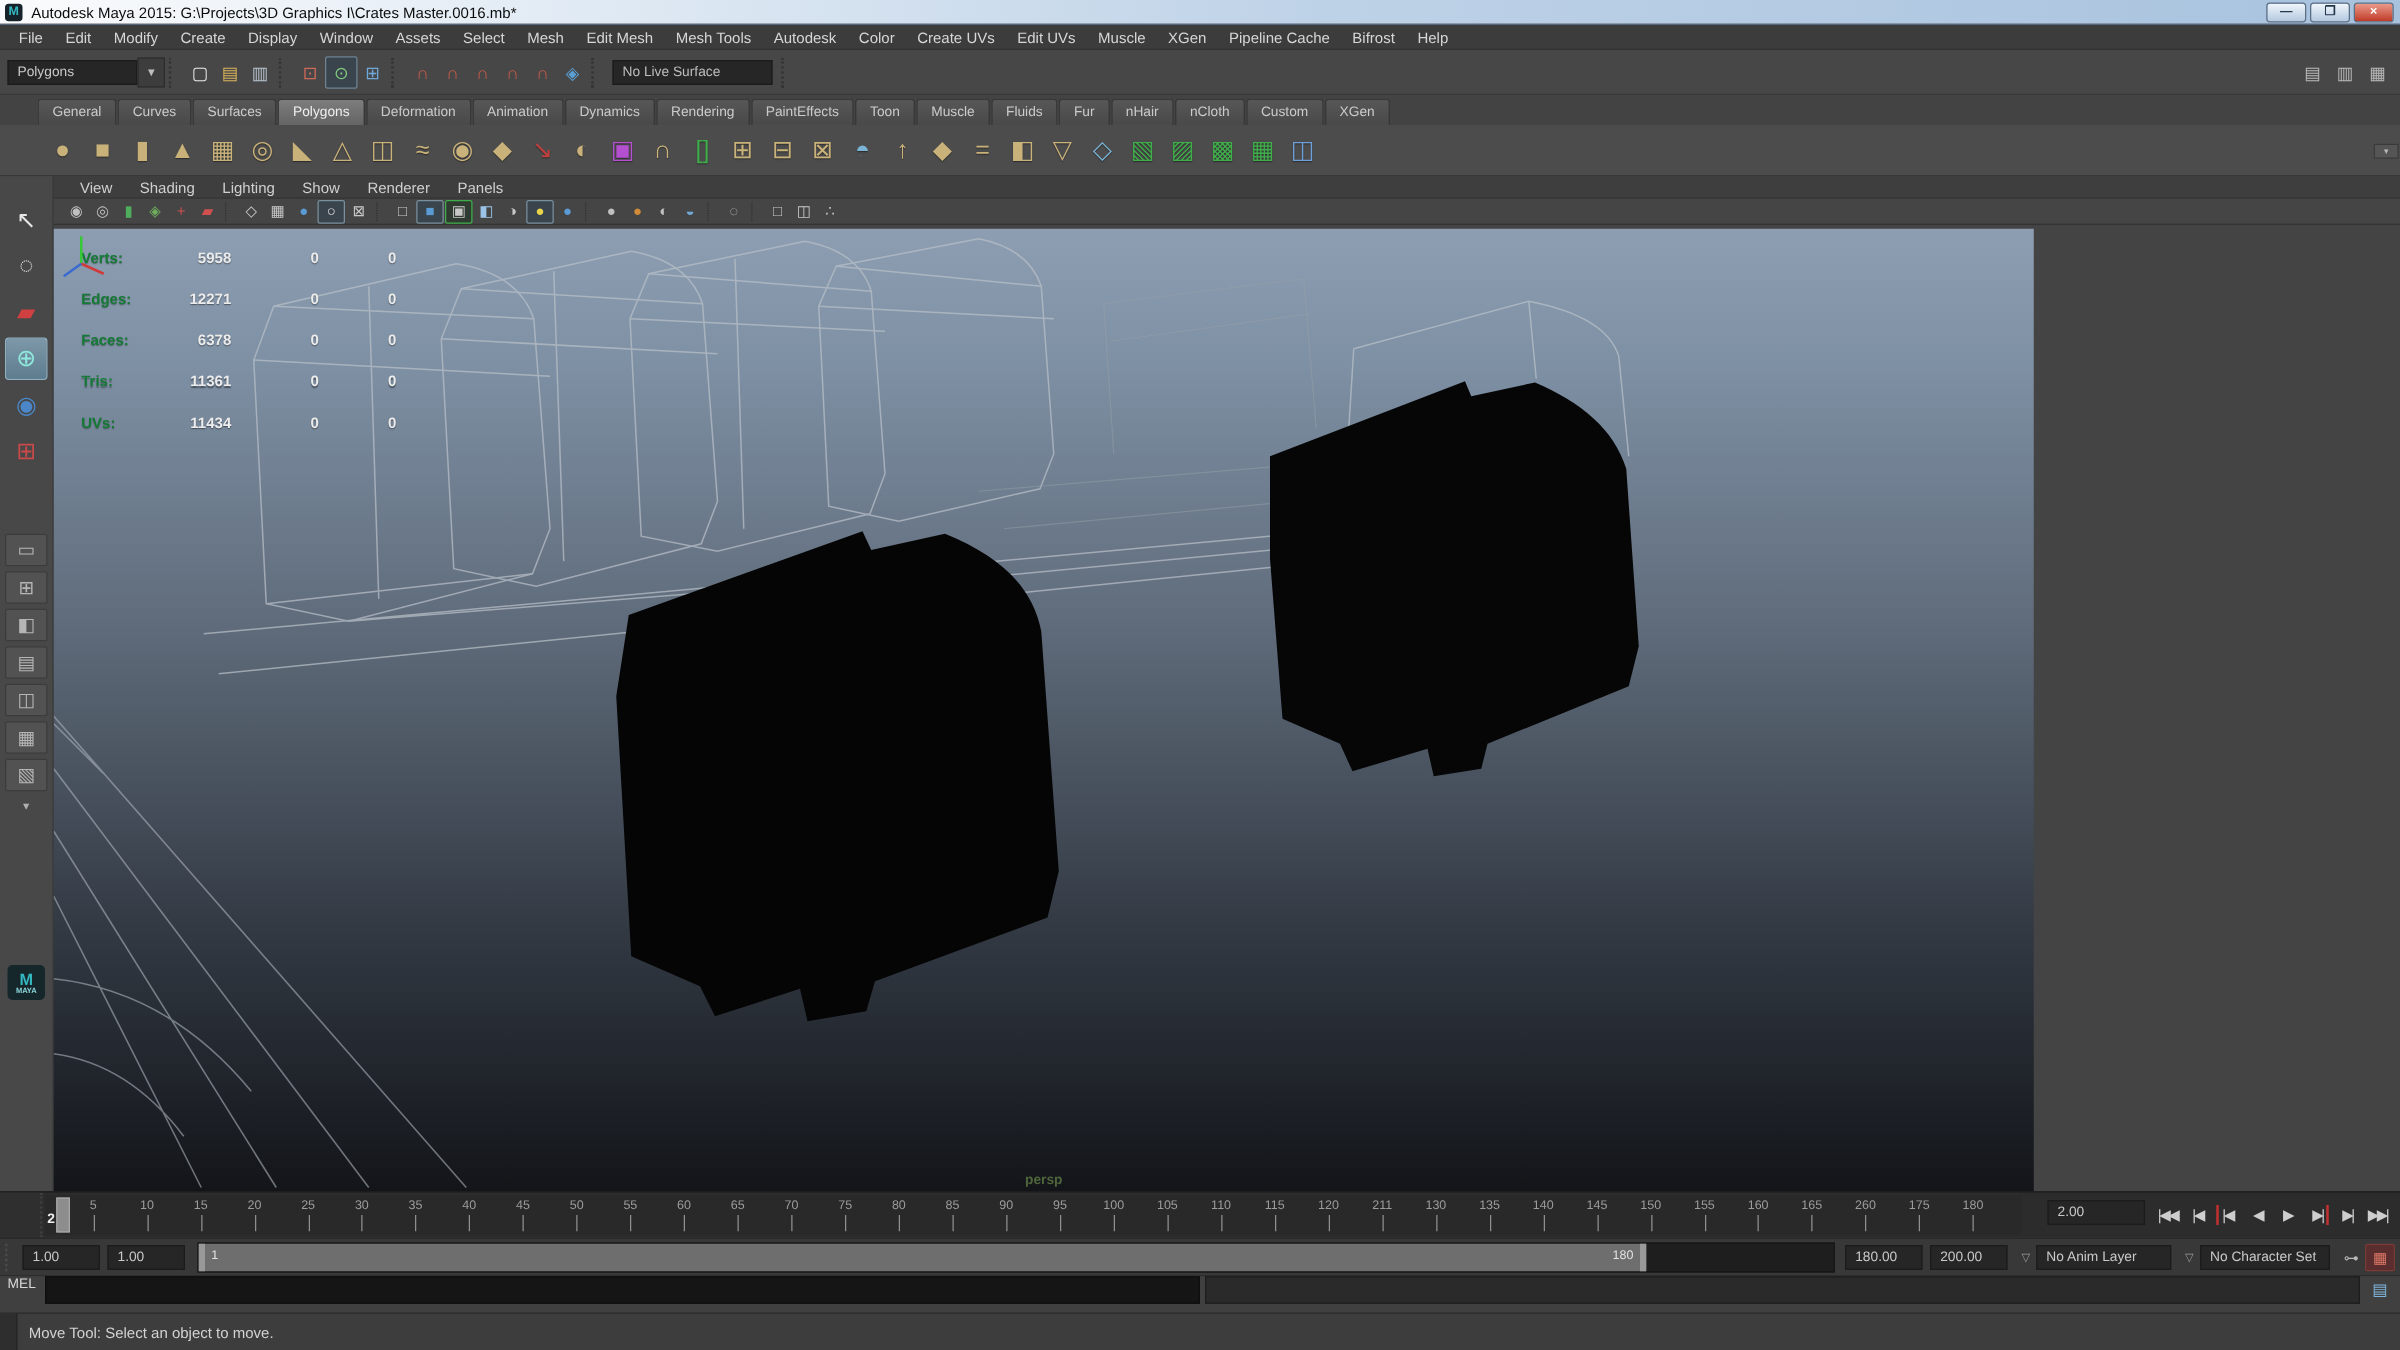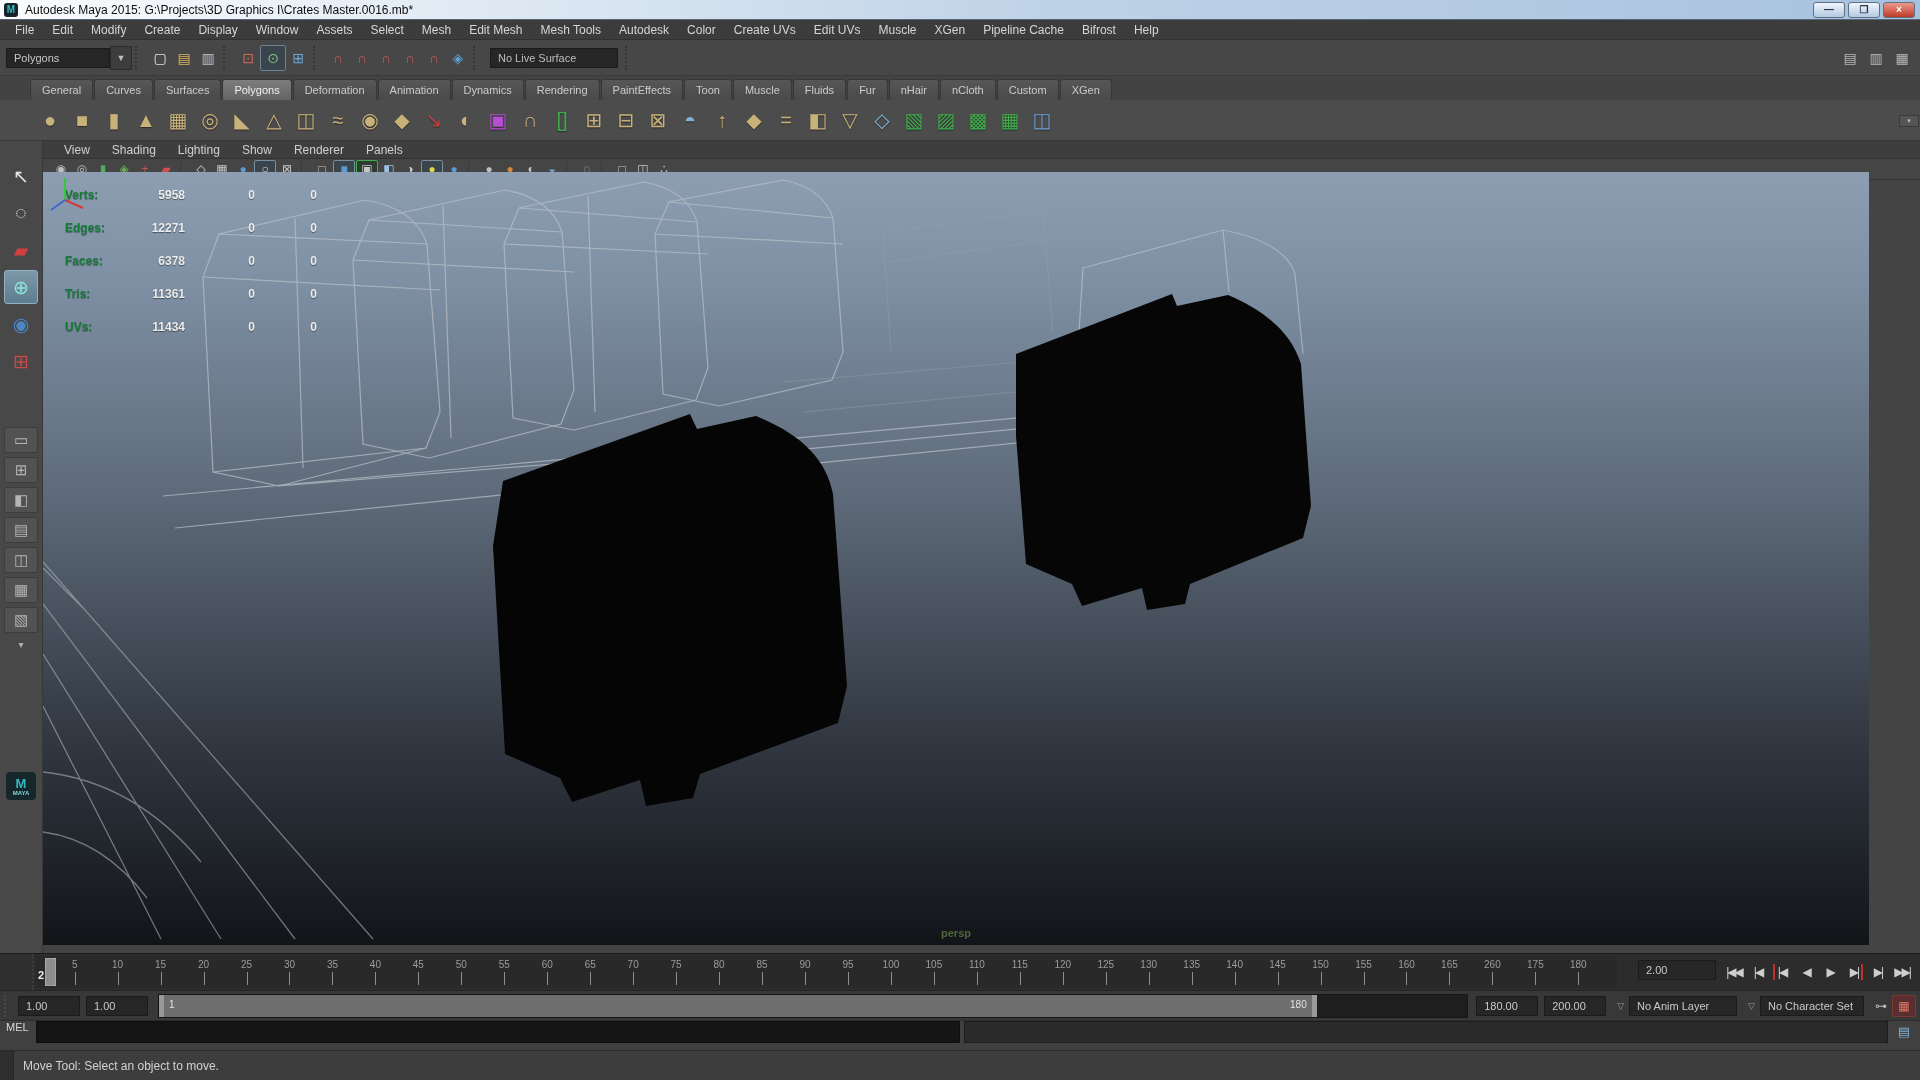--- a/index.html
+++ b/index.html
@@ -82,21 +82,21 @@
   #panelmenu{position:absolute;left:0;top:0;width:100%;height:18px;background:#3e3e3e;
     border-bottom:1px solid #333;display:flex;align-items:center;padding-left:10px;box-sizing:border-box}
   .pmenu-item{color:#cfcfcf;font-size:12px;padding:0 11px;white-space:nowrap}
   #paneltoolbar{position:absolute;left:0;top:18px;width:100%;height:21px;background:#454545;
     border-bottom:1px solid #333;display:flex;align-items:center;padding-left:8px;box-sizing:border-box}
   .ptb-icon{width:20px;height:17px;display:flex;align-items:center;justify-content:center;font-size:12px;
     border-radius:2px;margin-right:1px}
   .ptb-icon.boxed{border:1px solid #7a8f9e;background:#39444c}
   .ptb-icon.greenbox{border:1px solid #3fae4a;background:#2f3a30}
   .ptb-sep{width:7px;height:15px;margin:0 3px;border-left:1px dotted #2f2f2f}
-  #canvas{position:absolute;left:0;top:31px;width:1826px;height:773px;
+  #canvas{position:absolute;left:0;top:42px;width:1584px;height:773px;
     background:linear-gradient(180deg,#8d9eb2 0%,#7e90a4 14%,#5e6a79 42%,#333a44 72%,#121418 100%)}
   #canvas svg{position:absolute;left:0;top:0}
 
   
   #hud{position:absolute;left:22px;top:6px;width:300px}
   .hud-row{display:grid;grid-template-columns:62px 58px 70px 62px;height:33px;align-items:center}
   .hud-label{color:#157a35;font-size:12px;font-weight:bold;text-shadow:0 1px 1px rgba(0,0,0,.35)}
   .hud-val{color:#ececec;font-size:12px;font-weight:bold;text-align:right;text-shadow:0 1px 1px rgba(0,0,0,.45)}
   #persp-label{position:absolute;left:0;right:0;bottom:6px;text-align:center;
     color:#4f663c;font-size:11px;font-weight:bold}
@@ -622,21 +622,21 @@
       <div class="tick-label" style="left: 54.0761%;">100</div>
       <div class="tick" style="left: 56.7935%;"></div>
       <div class="tick-label" style="left: 56.7935%;">105</div>
       <div class="tick" style="left: 59.5109%;"></div>
       <div class="tick-label" style="left: 59.5109%;">110</div>
       <div class="tick" style="left: 62.2283%;"></div>
       <div class="tick-label" style="left: 62.2283%;">115</div>
       <div class="tick" style="left: 64.9457%;"></div>
       <div class="tick-label" style="left: 64.9457%;">120</div>
       <div class="tick" style="left: 67.663%;"></div>
-      <div class="tick-label" style="left: 67.663%;">125</div>
+      <div class="tick-label" style="left: 67.663%;">211</div>
       <div class="tick" style="left: 70.3804%;"></div>
       <div class="tick-label" style="left: 70.3804%;">130</div>
       <div class="tick" style="left: 73.0978%;"></div>
       <div class="tick-label" style="left: 73.0978%;">135</div>
       <div class="tick" style="left: 75.8152%;"></div>
       <div class="tick-label" style="left: 75.8152%;">140</div>
       <div class="tick" style="left: 78.5326%;"></div>
       <div class="tick-label" style="left: 78.5326%;">145</div>
       <div class="tick" style="left: 81.25%;"></div>
       <div class="tick-label" style="left: 81.25%;">150</div>

